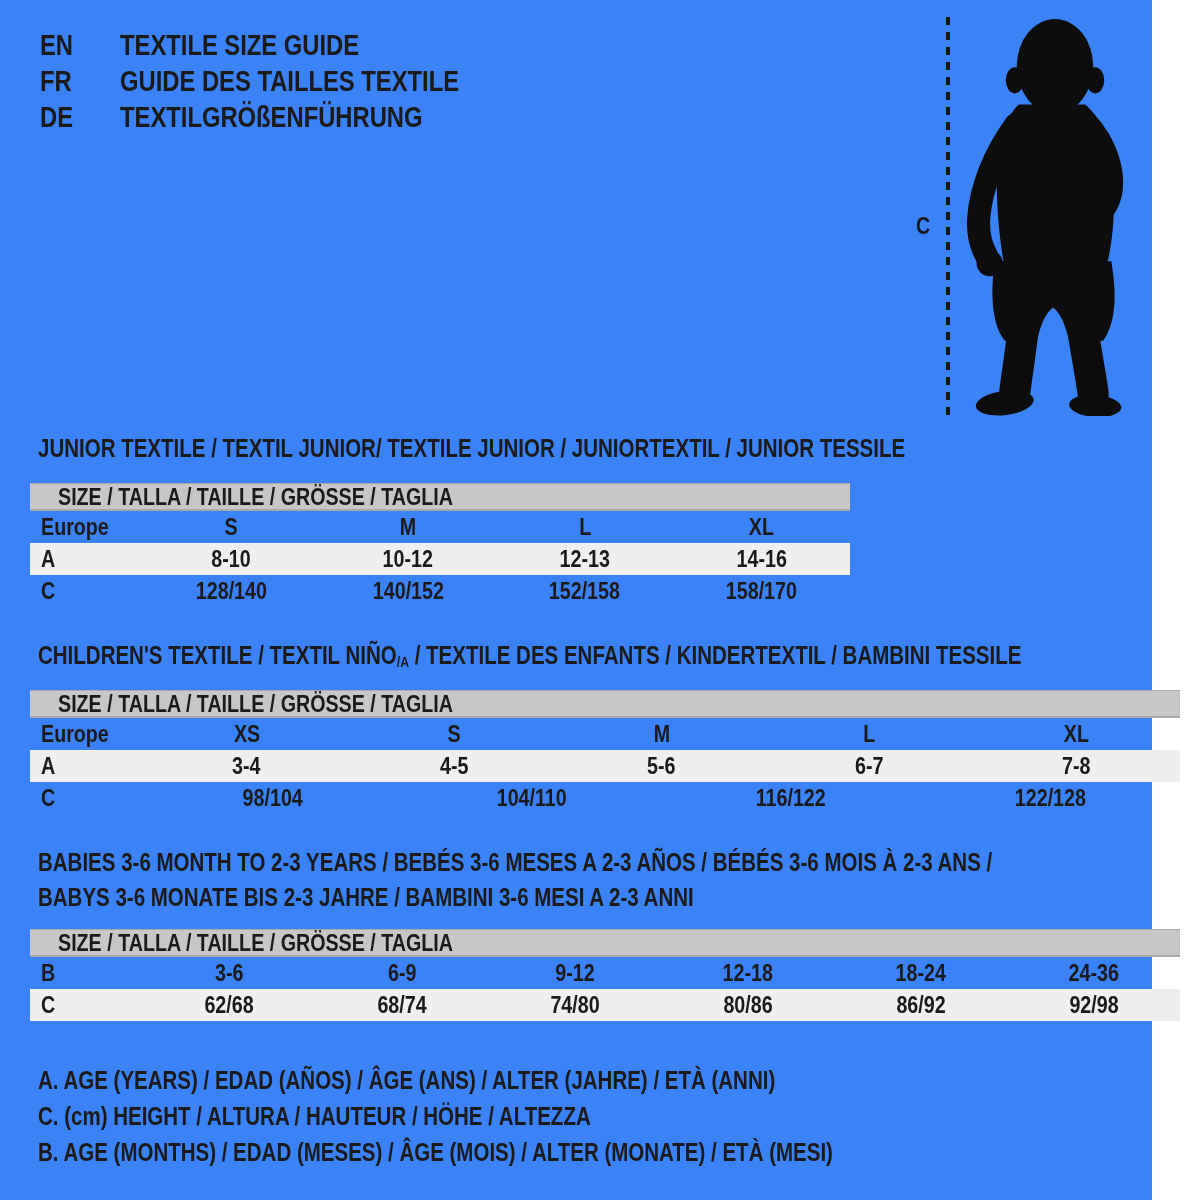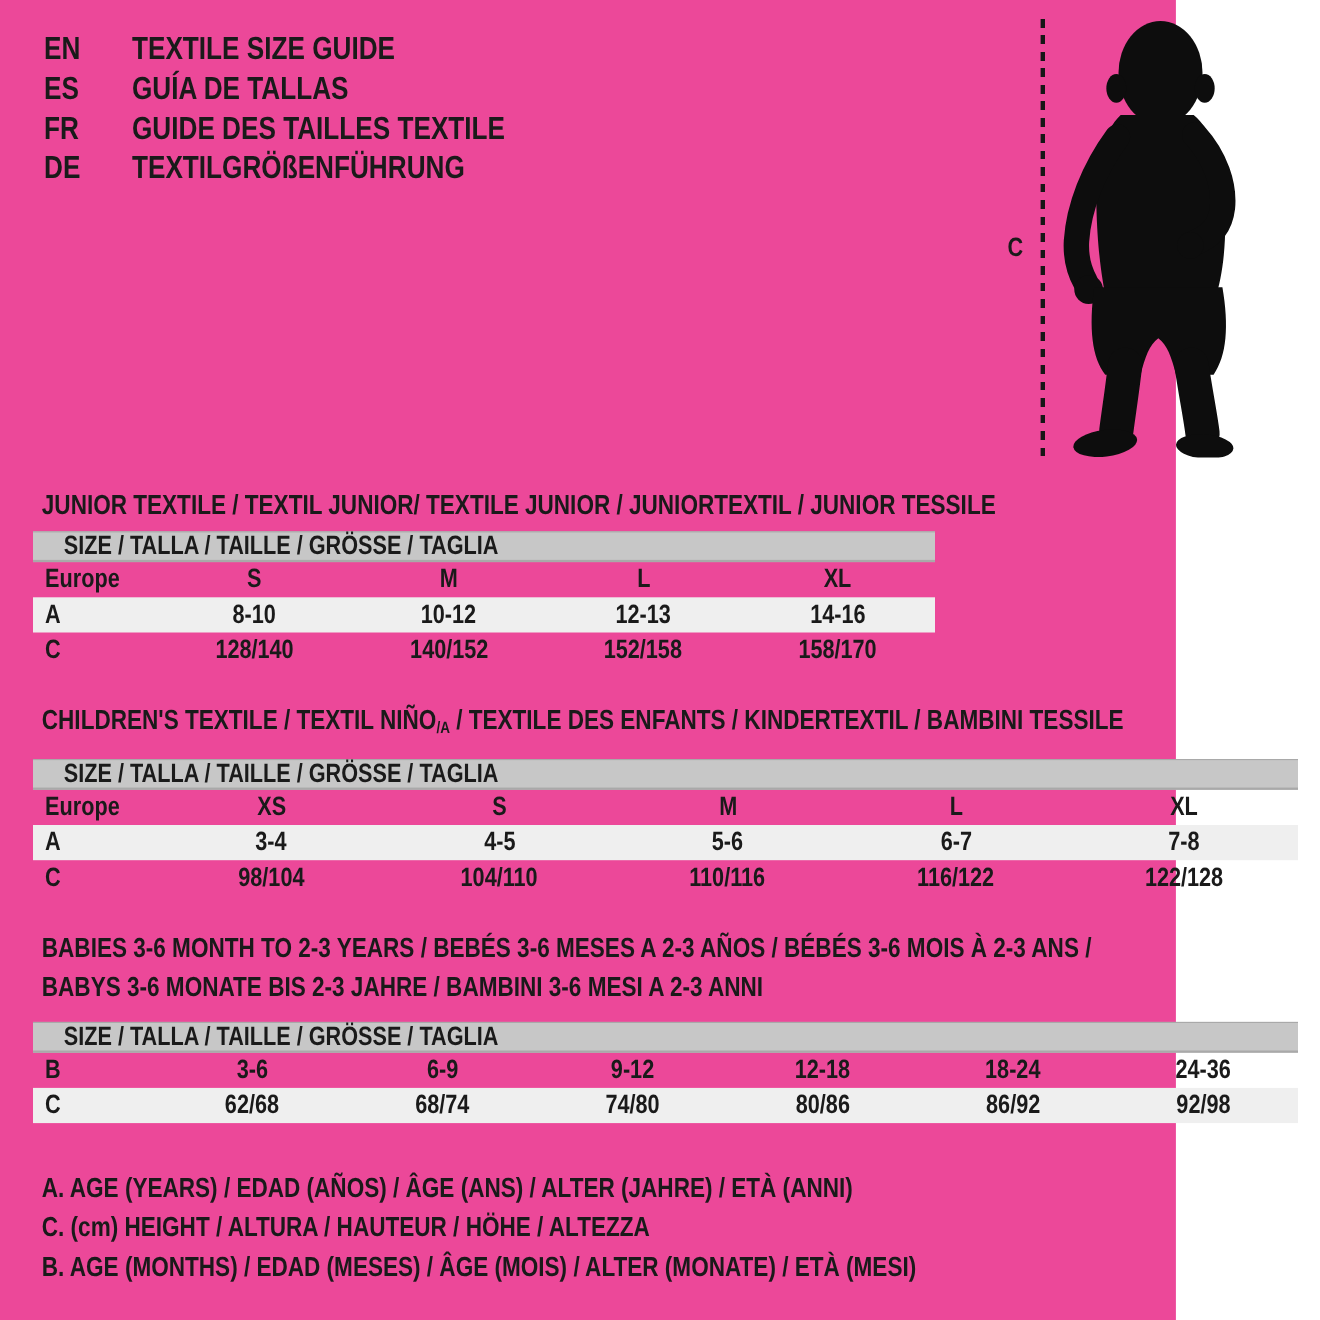--- a/index.html
+++ b/index.html
@@ -1,17 +1,17 @@
 <!DOCTYPE html>
 <html><head>
 <meta charset="utf-8">
 <style>
   html,body{margin:0;padding:0;}
   body{width:1200px;height:1200px;background:#ffffff;overflow:hidden;}
-  .page{position:relative;width:1069px;height:1200px;background:#ec4899;
+  .page{position:relative;width:1152px;height:1200px;background:#3b82f6;
         font-family:"Liberation Sans", sans-serif;font-weight:700;color:#1a1a1a;}
 
   
   .t{display:inline-block;transform:scaleX(.82);transform-origin:left center;white-space:nowrap;}
   .t.c{transform-origin:center center;}
 
   
   .lang-block{position:absolute;left:40px;top:27px;font-size:29px;line-height:36px;}
   .lang-row{display:flex;}
   .lang-row .code{width:80px;}
@@ -19,21 +19,21 @@
   
   .fig-c{position:absolute;left:916px;top:212px;font-size:24px;}
   .dash-line{position:absolute;left:946px;top:17px;width:4px;height:398px;
              background:repeating-linear-gradient(to bottom,#161616 0 8px,transparent 8px 15px);}
   .toddler{position:absolute;left:963px;top:12px;width:180px;height:404px;}
   .toddler .f{fill:#0d0d0d;}
   .toddler .s{fill:none;stroke:#0d0d0d;stroke-linecap:round;}
 
   
   .sec-title{position:absolute;font-size:25px;line-height:30px;}
-  #t-junior{left:38px;top:444px;}
+  #t-junior{left:38px;top:433px;}
   #t-children{left:38px;top:640px;}
   #t-babies{left:38px;top:845px;line-height:35px;}
   .sub{font-size:15px;vertical-align:-3px;}
 
   
   .table{position:absolute;left:30px;}
   #tbl-junior{top:483px;width:820px;}
   #tbl-children{top:690px;width:1150px;}
   #tbl-babies{top:929px;width:1150px;}
   .size-bar{height:28px;background:#c7c7c7;border-top:1px solid #a9a9a9;border-bottom:2px solid #a9a9a9;
@@ -48,24 +48,20 @@
 </style>
 </head>
 <body>
 
 <div class="page">
 
   <div class="lang-block">
     <div class="lang-row">
       <span class="code"><span class="t">EN</span></span>
       <span class="t">TEXTILE SIZE GUIDE</span>
-    </div>
-    <div class="lang-row">
-      <span class="code"><span class="t">ES</span></span>
-      <span class="t">GUÍA DE TALLAS</span>
     </div>
     <div class="lang-row">
       <span class="code"><span class="t">FR</span></span>
       <span class="t">GUIDE DES TAILLES TEXTILE</span>
     </div>
     <div class="lang-row">
       <span class="code"><span class="t">DE</span></span>
       <span class="t">TEXTILGRÖßENFÜHRUNG</span>
     </div>
   </div>
@@ -141,21 +137,20 @@
           <div class="cell val"><span class="t c">3-4</span></div>
           <div class="cell val"><span class="t c">4-5</span></div>
           <div class="cell val"><span class="t c">5-6</span></div>
           <div class="cell val"><span class="t c">6-7</span></div>
           <div class="cell val"><span class="t c">7-8</span></div>
         </div>
         <div class="trow">
           <div class="cell label"><span class="t">C</span></div>
           <div class="cell val"><span class="t c">98/104</span></div>
           <div class="cell val"><span class="t c">104/110</span></div>
-          <div class="cell val"><span class="t c">110/116</span></div>
           <div class="cell val"><span class="t c">116/122</span></div>
           <div class="cell val"><span class="t c">122/128</span></div>
         </div>
       </div>
   </div>
 
   <div class="sec-title" id="t-babies">
     <div><span class="t">BABIES 3-6 MONTH TO 2-3 YEARS / BEBÉS 3-6 MESES A 2-3 AÑOS / BÉBÉS 3-6 MOIS À 2-3 ANS /</span></div>
     <div><span class="t">BABYS 3-6 MONATE BIS 2-3 JAHRE / BAMBINI 3-6 MESI A 2-3 ANNI</span></div>
   </div>

